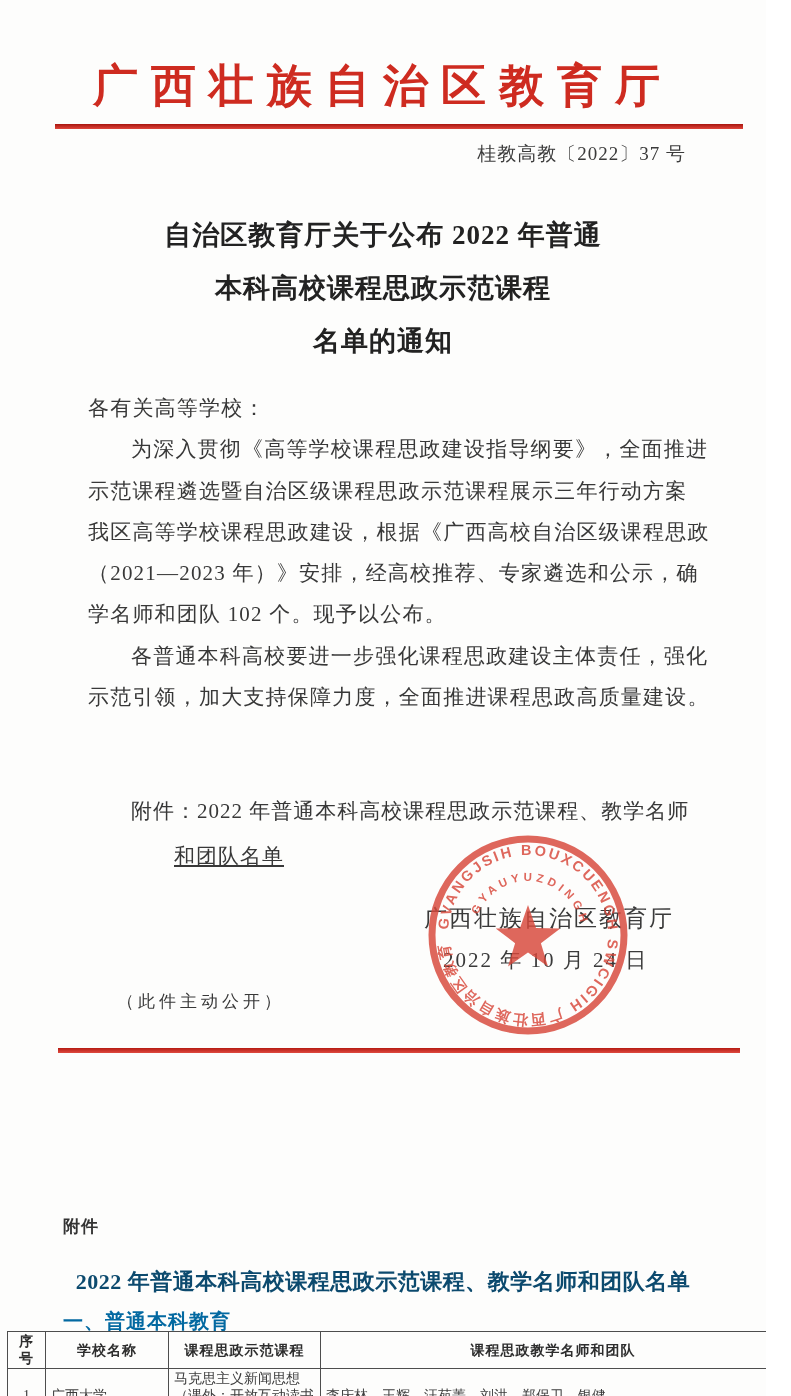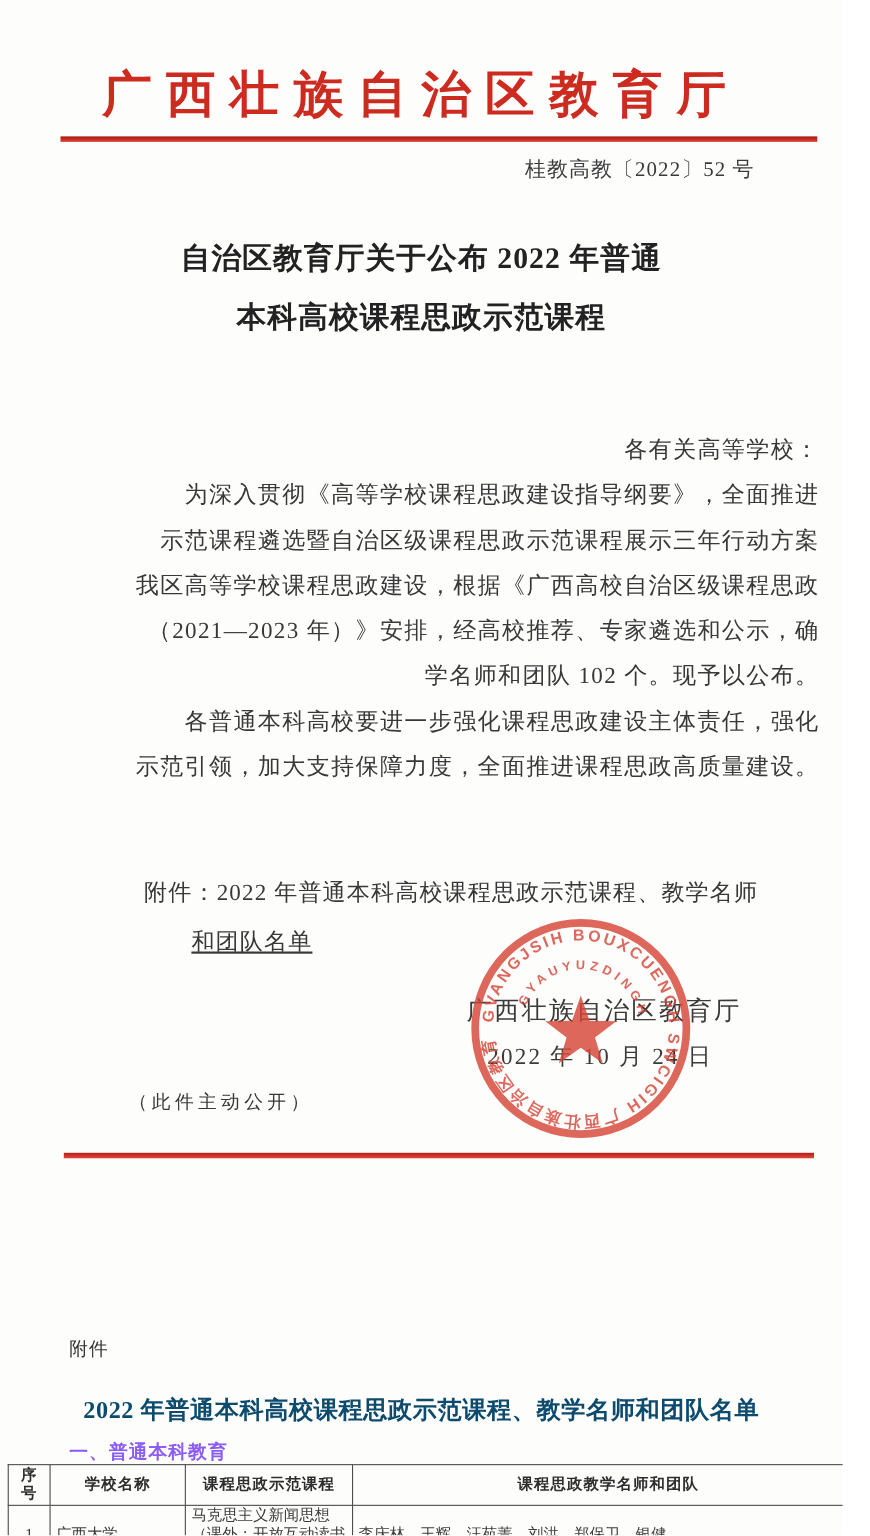--- a/index.html
+++ b/index.html
@@ -29,21 +29,21 @@
   }
   
   .title {
     position: absolute; top: 209px; left: 0; width: 100%;
     text-align: center; font-size: 27px; font-weight: bold; color: #222;
     line-height: 53px; letter-spacing: 1px;
   }
   
   .body-block {
     position: absolute; top: 388px; left: 88px; width: 657px;
-    font-size: 21px; line-height: 41.3px; color: #383838; letter-spacing: 1.2px; text-align: right;
+    font-size: 21px; line-height: 41.3px; color: #383838; letter-spacing: 1.2px;
   }
   .body-block .indent { padding-left: 43px; }
   
   .attach-ref {
     position: absolute; top: 789px; left: 131px; width: 600px;
     font-size: 21px; line-height: 45px; color: #383838; letter-spacing: 1px;
   }
   .attach-ref .cont { padding-left: 43px; text-decoration: underline; }
   
   .signer {
@@ -73,30 +73,30 @@
     fill: #d8473a; font-size: 11.5px; font-weight: bold; letter-spacing: 4px;
     font-family: "Liberation Sans", "DejaVu Sans", sans-serif;
   }
   .redline-bottom {
     position: absolute; top: 1048px; left: 58px; width: 682px; height: 5px;
     background: linear-gradient(#b51b12, #df4a40);
   }
   
   .attach-label {
     position: absolute; top: 1215px; left: 63px;
-    font-size: 17px; color: #333; font-weight: normal; letter-spacing: 1px;
+    font-size: 17px; color: #333; font-weight: bold; letter-spacing: 1px;
   }
   .attach-title {
     position: absolute; top: 1267px; left: 0; width: 100%;
     text-align: center; font-size: 22px; font-weight: bold; color: #0c4a6e;
     letter-spacing: 0.5px;
   }
   .section-heading {
     position: absolute; top: 1308px; left: 63px;
-    font-size: 17px; font-weight: bold; color: #8b5cf6; letter-spacing: 1px;
+    font-size: 20px; font-weight: bold; color: #0369a1; letter-spacing: 1px;
   }
   
   .roster-table {
     position: absolute; top: 1331px; left: 7px; width: 778px;
     border-collapse: collapse; table-layout: fixed;
     font-size: 14px; color: #3c3c3c;
   }
   .roster-table th, .roster-table td {
     border: 1.4px solid #4d4d4d; padding: 1px 5px; vertical-align: middle;
     line-height: 17px;
@@ -113,25 +113,26 @@
   .col-course { width: 152px; }
   .col-team { width: 465px; }
 </style>
 </head>
 <body>
 
 <div class="page">
 
   <div class="agency">广西壮族自治区教育厅</div>
   <div class="redline-top"></div>
-  <div class="doc-number">桂教高教〔2022〕52 号</div>
+  <div class="doc-number">桂教高教〔2022〕37 号</div>
 
   <div class="title">
     <div>自治区教育厅关于公布 2022 年普通</div>
     <div>本科高校课程思政示范课程</div>
+    <div>名单的通知</div>
   </div>
 
   <div class="body-block">
     <div>各有关高等学校：</div>
     <div class="indent">为深入贯彻《高等学校课程思政建设指导纲要》，全面推进</div>
     <div>示范课程遴选暨自治区级课程思政示范课程展示三年行动方案</div>
     <div>我区高等学校课程思政建设，根据《广西高校自治区级课程思政</div>
     <div>（2021—2023 年）》安排，经高校推荐、专家遴选和公示，确</div>
     <div>学名师和团队 102 个。现予以公布。</div>
     <div class="indent">各普通本科高校要进一步强化课程思政建设主体责任，强化</div>

